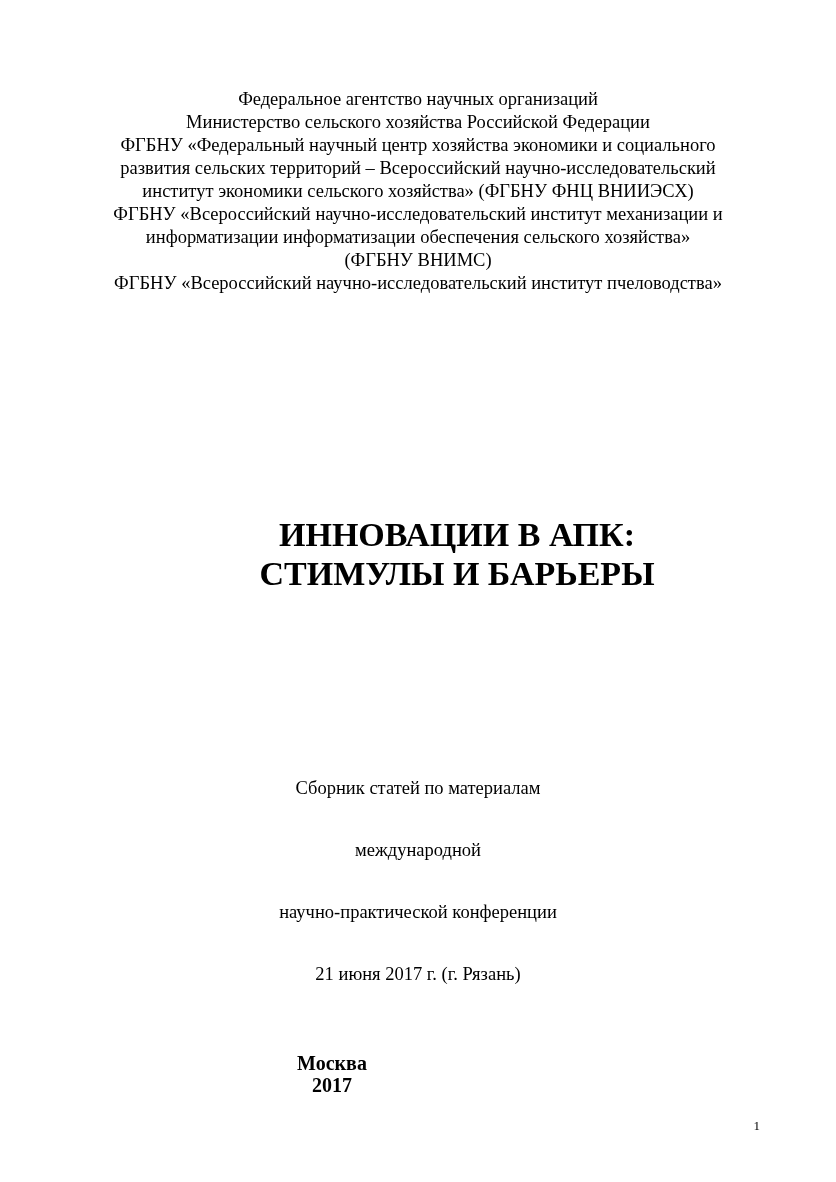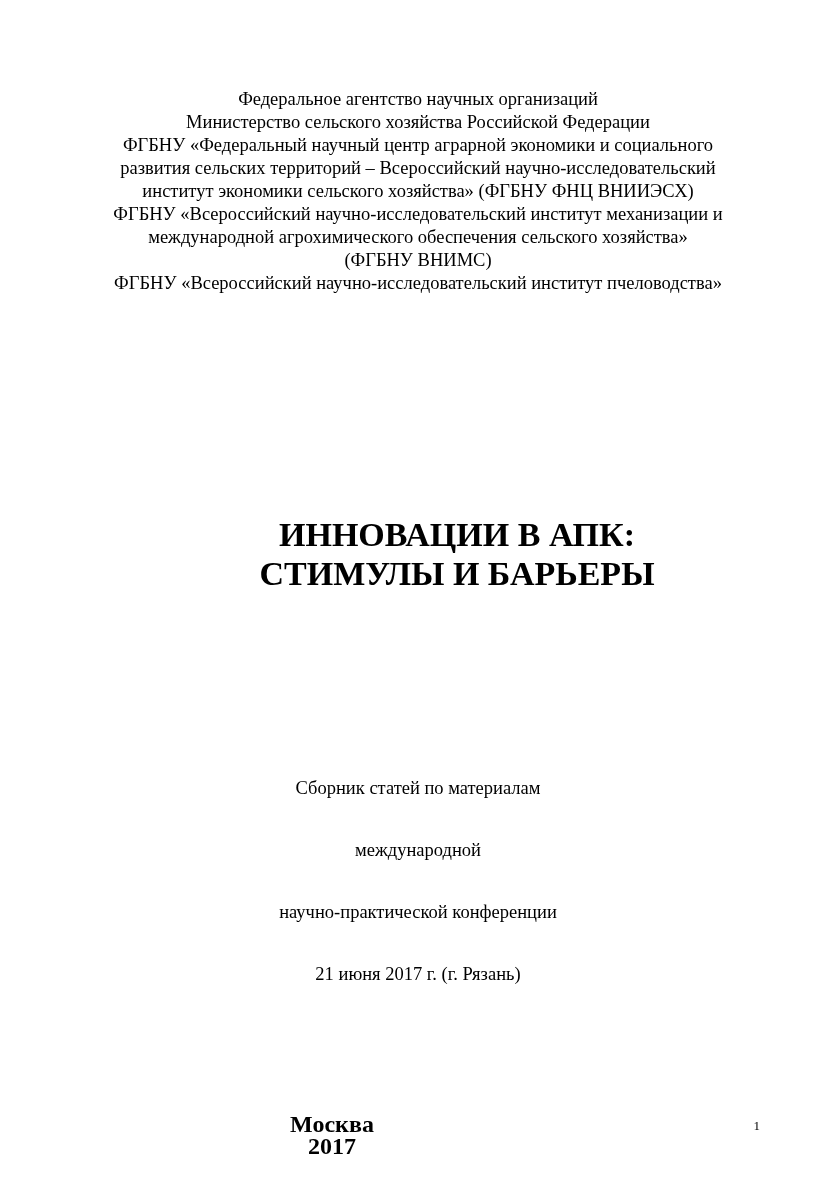--- a/index.html
+++ b/index.html
@@ -54,24 +54,24 @@
       top: 737px;
       text-align: center;
       font-size: 18.5px;
       line-height: 22px;
     }
     .subtitle-line { display: block; white-space: nowrap; margin-top: 40px; }
     .place-block {
       position: absolute;
       left: 0;
       width: 664px;
-      top: 1113px;
+      top: 1052px;
       text-align: center;
       font-weight: bold;
-      font-size: 24px;
+      font-size: 20px;
       line-height: 22px;
     }
     .place-line { display: block; }
     .page-number {
       position: absolute;
       left: 744px;
       top: 1118px;
       width: 16px;
       text-align: right;
       font-size: 13px;
@@ -79,25 +79,25 @@
     }
   </style>
 </head>
 <body>
 
 <div class="page">
 
   <div class="org-block">
     <span class="org-line">Федеральное агентство научных организаций</span>
     <span class="org-line">Министерство сельского хозяйства Российской Федерации</span>
-    <span class="org-line">ФГБНУ «Федеральный научный центр аграрной экономики и социального</span>
+    <span class="org-line">ФГБНУ «Федеральный научный центр хозяйства экономики и социального</span>
     <span class="org-line">развития сельских территорий – Всероссийский научно-исследовательский</span>
     <span class="org-line">институт экономики сельского хозяйства» (ФГБНУ ФНЦ ВНИИЭСХ)</span>
     <span class="org-line">ФГБНУ «Всероссийский научно-исследовательский институт механизации и</span>
-    <span class="org-line">международной агрохимического обеспечения сельского хозяйства»</span>
+    <span class="org-line">информатизации информатизации обеспечения сельского хозяйства»</span>
     <span class="org-line">(ФГБНУ ВНИМС)</span>
     <span class="org-line">ФГБНУ «Всероссийский научно-исследовательский институт пчеловодства»</span>
   </div>
 
   <div class="title-block">
     <span class="title-line">ИННОВАЦИИ В АПК:</span>
     <span class="title-line">СТИМУЛЫ И БАРЬЕРЫ</span>
   </div>
 
   <div class="subtitle-block">

